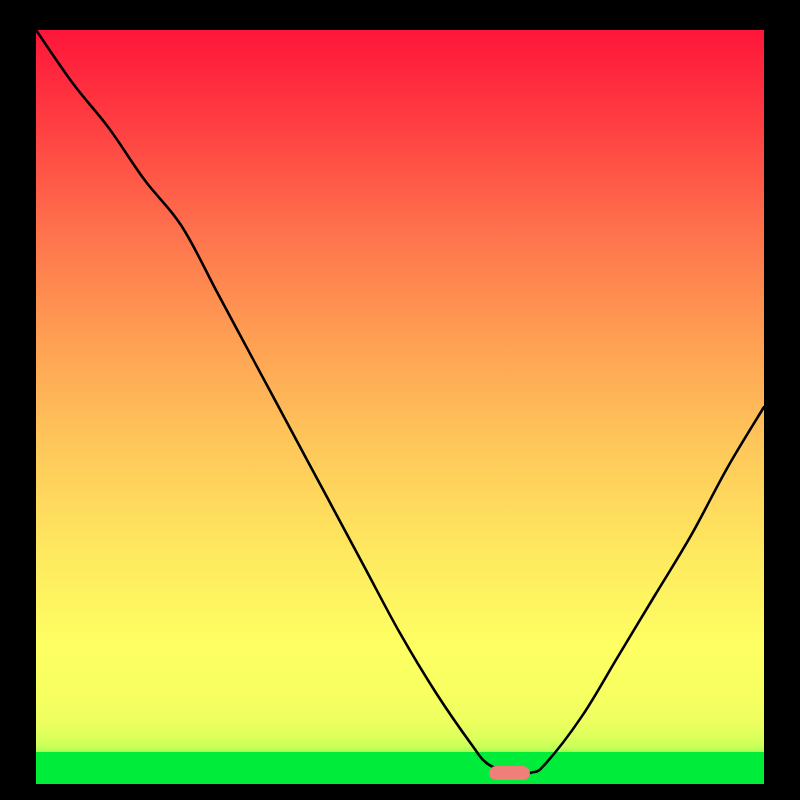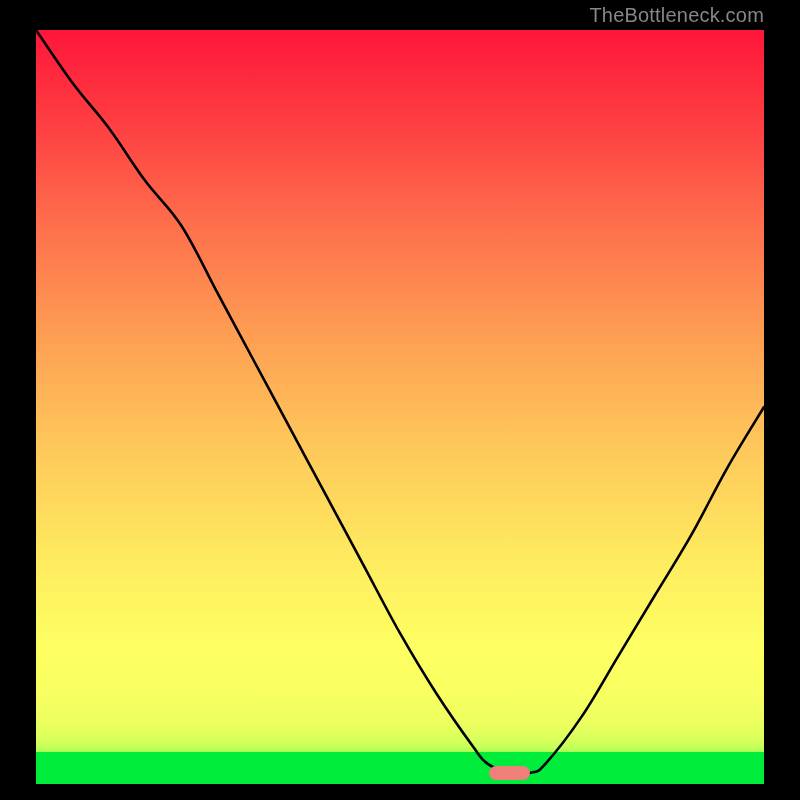--- a/index.html
+++ b/index.html
@@ -86,15 +86,14 @@
     <div class="grad"></div>
     <div class="greenband"></div>
 
     <svg class="curve" viewBox="0 0 728 754">
       <path id="curve-path" fill="none" stroke="#000" stroke-width="2.6" stroke-linecap="round" d="M 0 0 C 6.552 9.500399999999996 23.296 35.13639999999998 36.4 52.77999999999997 C 49.504 70.42359999999996 59.696 80.37639999999999 72.8 98.01999999999998 C 85.904 115.66359999999997 96.096 133.15639999999996 109.2 150.79999999999995 C 122.304 168.44359999999995 132.49599999999998 175.68199999999996 145.6 196.03999999999996 C 158.704 216.39799999999997 168.896 239.47039999999998 182 263.9 C 195.104 288.32959999999997 205.29600000000002 307.33039999999994 218.4 331.75999999999993 C 231.504 356.1895999999999 241.696 375.1904 254.79999999999998 399.62 C 267.904 424.0496 278.096 443.0504 291.2 467.48 C 304.304 491.9096 314.49600000000004 510.91040000000004 327.6 535.34 C 340.704 559.7696000000001 350.896 580.1276 364 603.2 C 377.104 626.2724000000001 387.29600000000005 643.162 400.40000000000003 663.52 C 413.504 683.8779999999999 427.6272 703.6780399999999 436.8 716.3 C 445.9728 728.92196 444.808 728.8918 451.36 733.642 C 457.91200000000003 738.3922000000001 465.3376 741.06136 473.2 742.69 C 481.06239999999997 744.3186400000001 488.488 744.3186400000001 495.04 742.69 C 501.59200000000004 741.06136 500.42719999999997 743.821 509.59999999999997 733.642 C 518.7728 723.4630000000001 532.896 705.54796 546 686.14 C 559.104 666.73204 569.2959999999999 647.5351999999999 582.4 625.8199999999999 C 595.504 604.1048 605.6959999999999 587.2152 618.8 565.5 C 631.904 543.7848 642.096 528.2524 655.2 505.17999999999995 C 668.3040000000001 482.10759999999993 678.496 460.3924 691.6 437.32 C 704.7040000000001 414.2476 721.448 387.8576 728 377"></path>
     </svg>
 
     <div class="pill" id="marker-pill" style="left: 452.816px; top: 735.69px; width: 40.768px; height: 14px;"></div>
   </div>
 
-  <div class="watermark">TheBottleneck.com</div>
 
 </div>
 
 </body></html>

